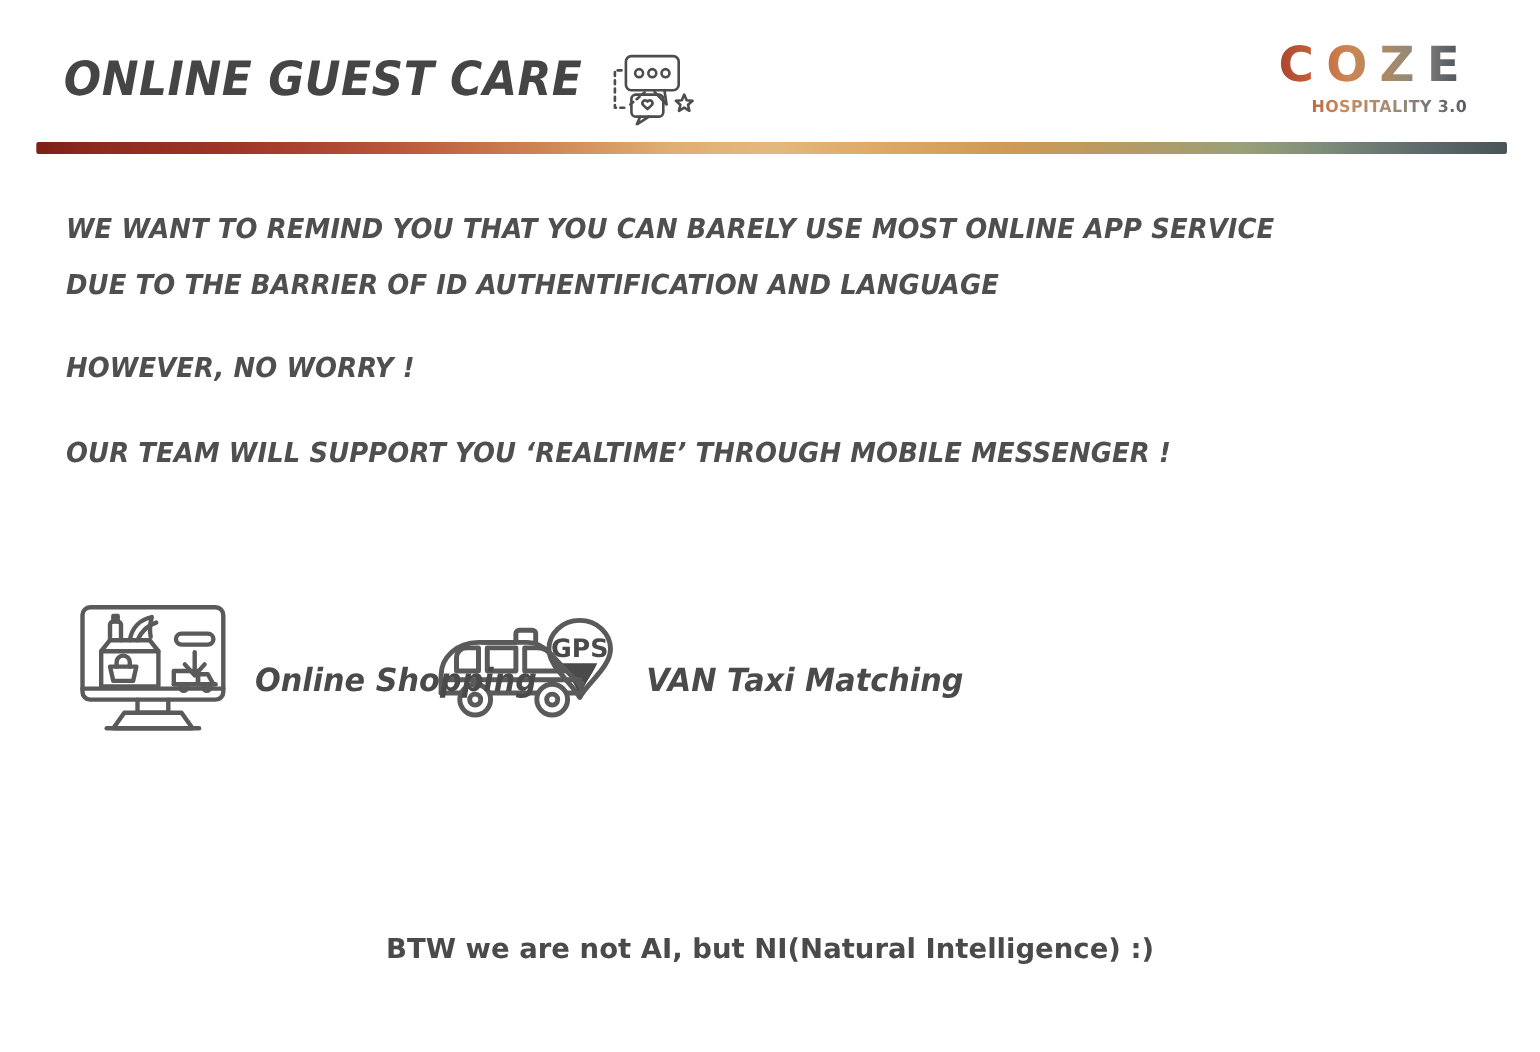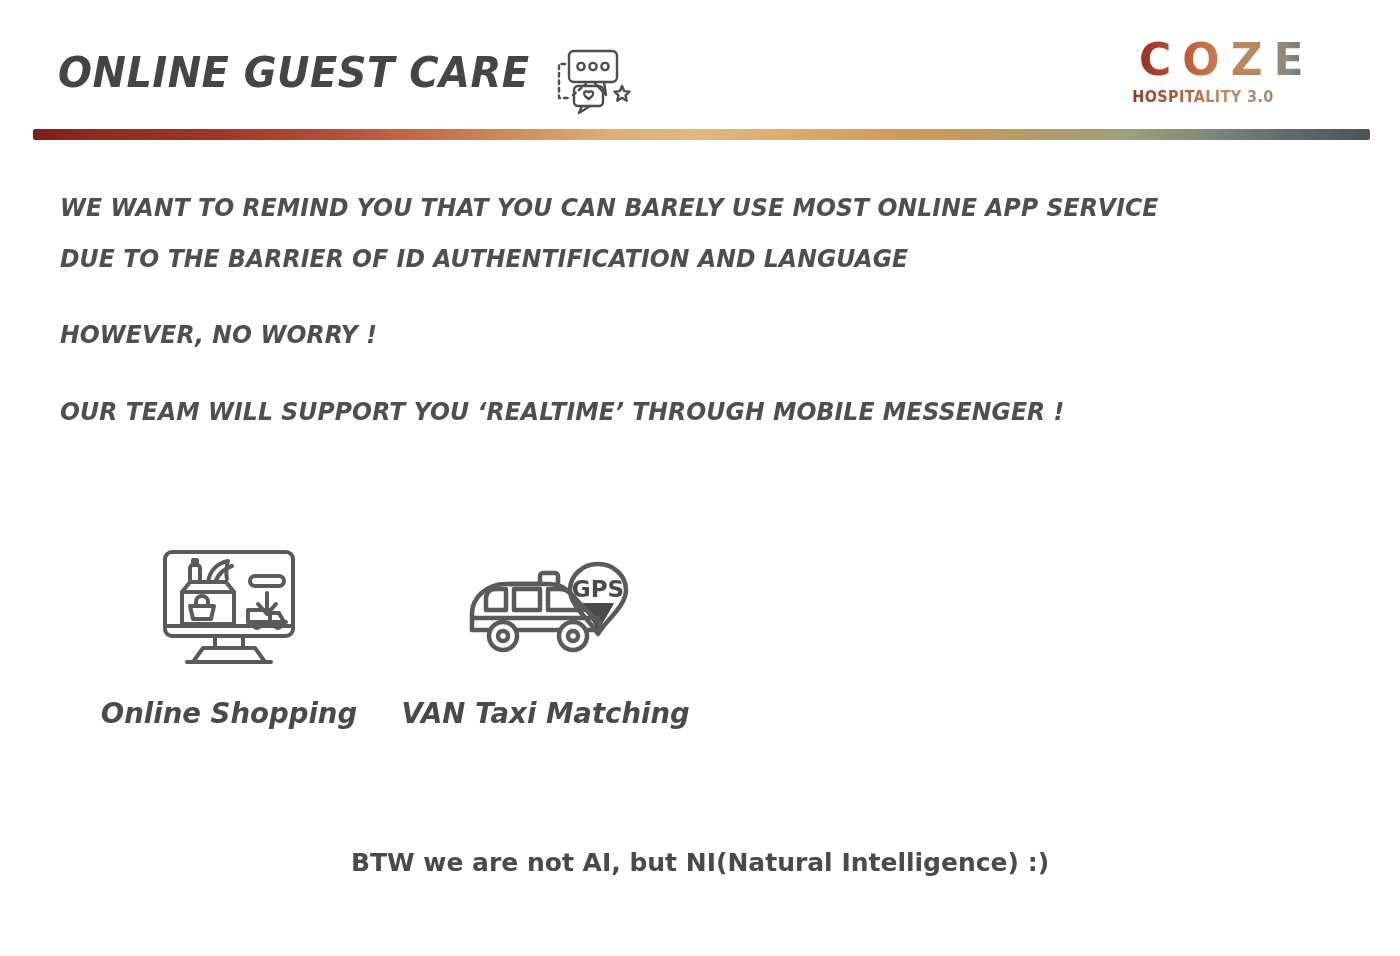--- a/index.html
+++ b/index.html
@@ -44,21 +44,21 @@
     width: 92px;
     height: 68px;
   }
 
   
   #brand-logo {
     position: absolute;
     right: 62px;
     top: 38px;
     width: 210px;
-    text-align: left;
+    text-align: right;
   }
   #brand-wordmark {
     font-family: "DejaVu Sans", sans-serif;
     font-size: 44px;
     font-weight: 900;
     letter-spacing: 11px;
     line-height: 1;
     background: linear-gradient(90deg,
         #8e2a20 0%, #a8402c 14%, #c0603a 30%,
         #cc8552 46%, #b5895f 60%, #8a8a7e 76%,
@@ -138,22 +138,23 @@
     position: absolute;
     left: 70px;
     top: 540px;
     width: 1270px;
     display: flex;
     align-items: flex-start;
   }
   .service-item {
     width: 317px;
     display: flex;
-    flex-direction: column;
+    flex-direction: row;
     align-items: center;
+    gap: 17px;
   }
   .service-icon {
     height: 130px;
     display: flex;
     align-items: flex-end;
     justify-content: center;
   }
   .service-label {
     margin-top: 26px;
     font-family: "DejaVu Sans", sans-serif;

